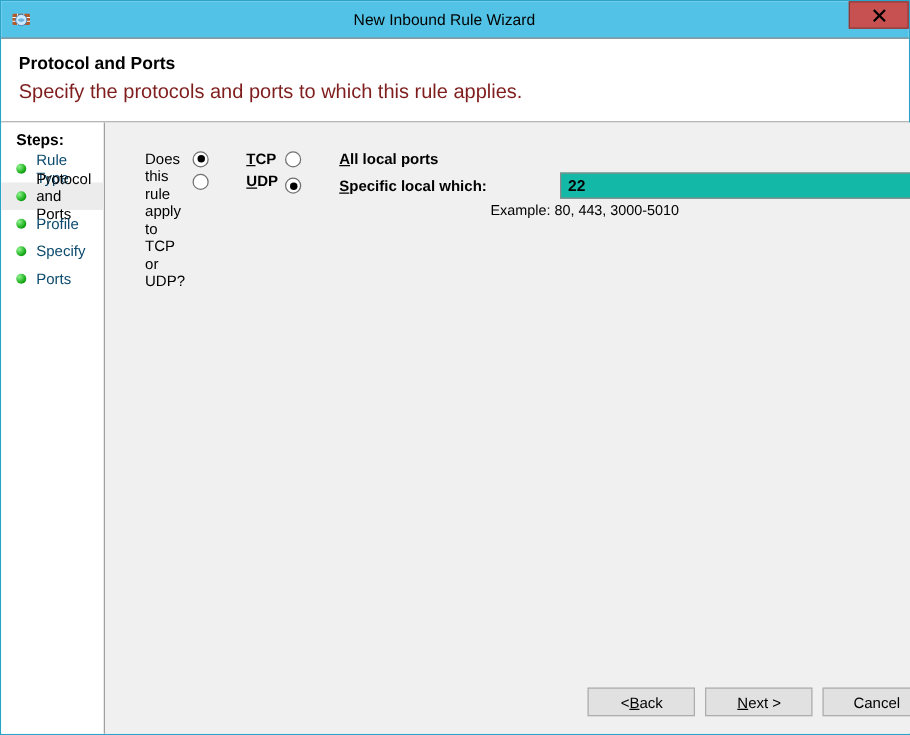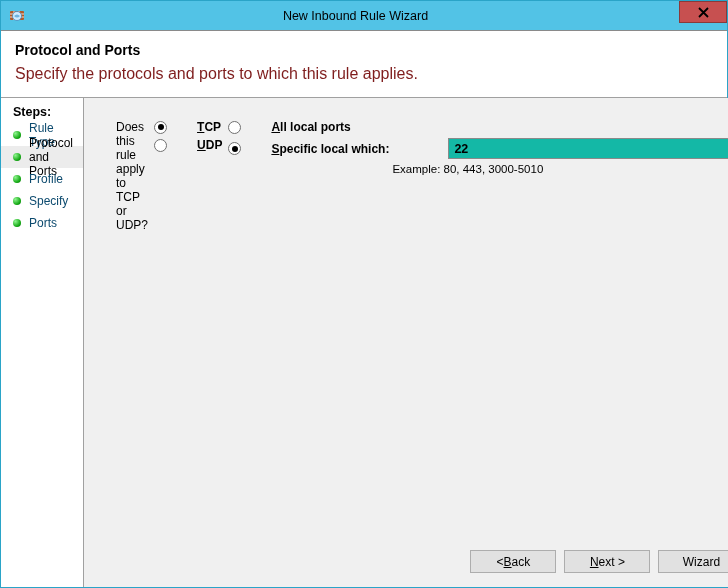--- a/index.html
+++ b/index.html
@@ -295,19 +295,19 @@
             <span>&lt; </span>
             <span class="u">B</span>
             <span>ack</span>
           </button>
         <button class="btn">
             <span></span>
             <span class="u">N</span>
             <span>ext &gt;</span>
           </button>
         <button class="btn">
-            <span>Wizard</span>
+            <span>Cancel</span>
           </button>
       </div>
 
     </div>
   </div>
 </div>
 
 </body></html>

